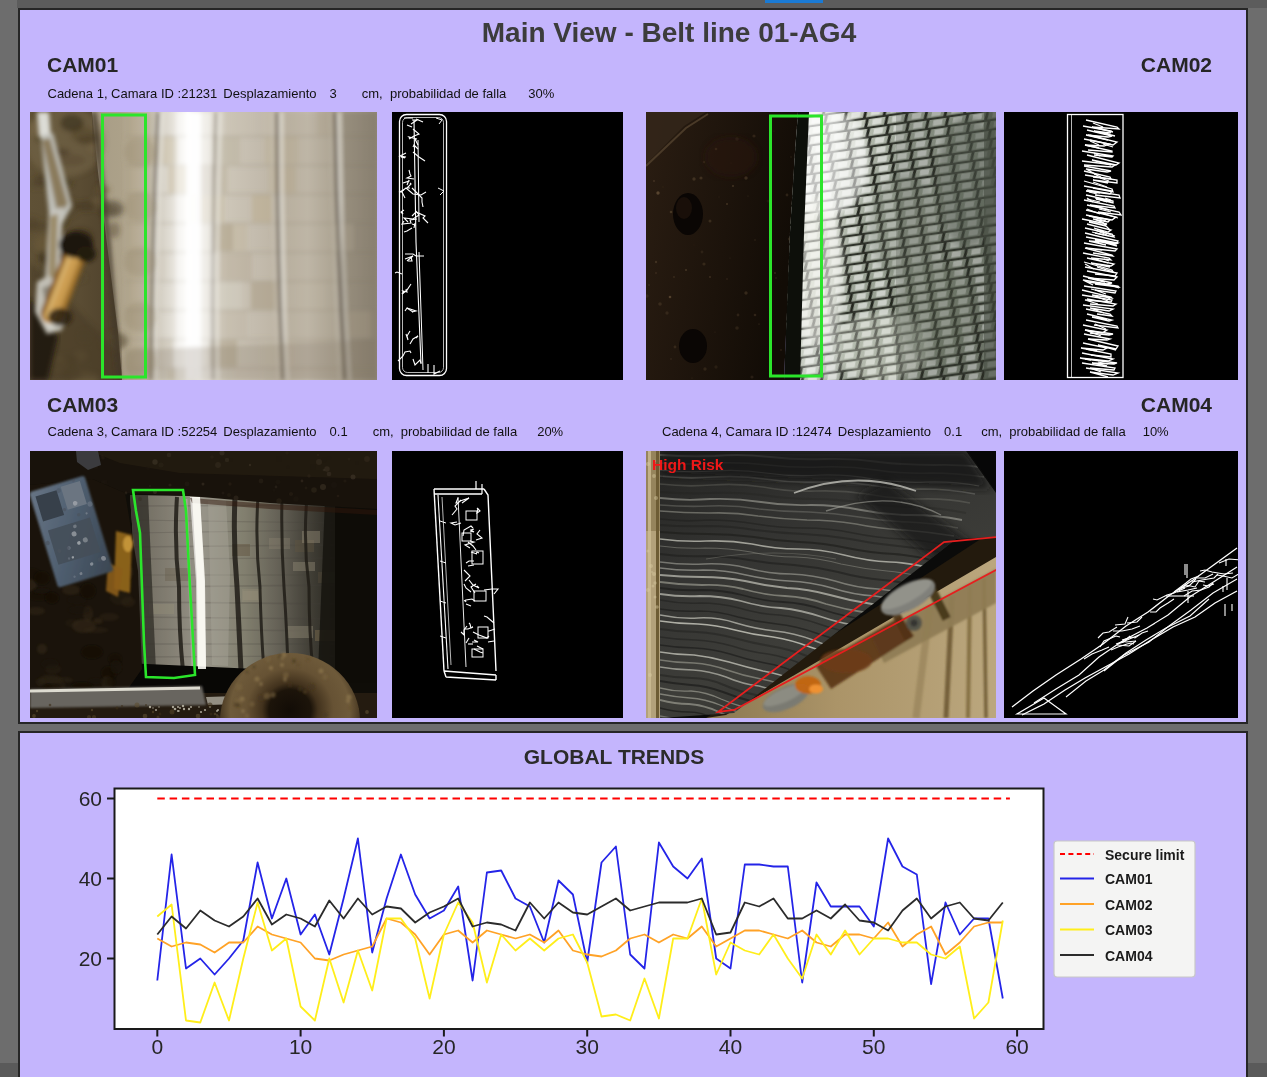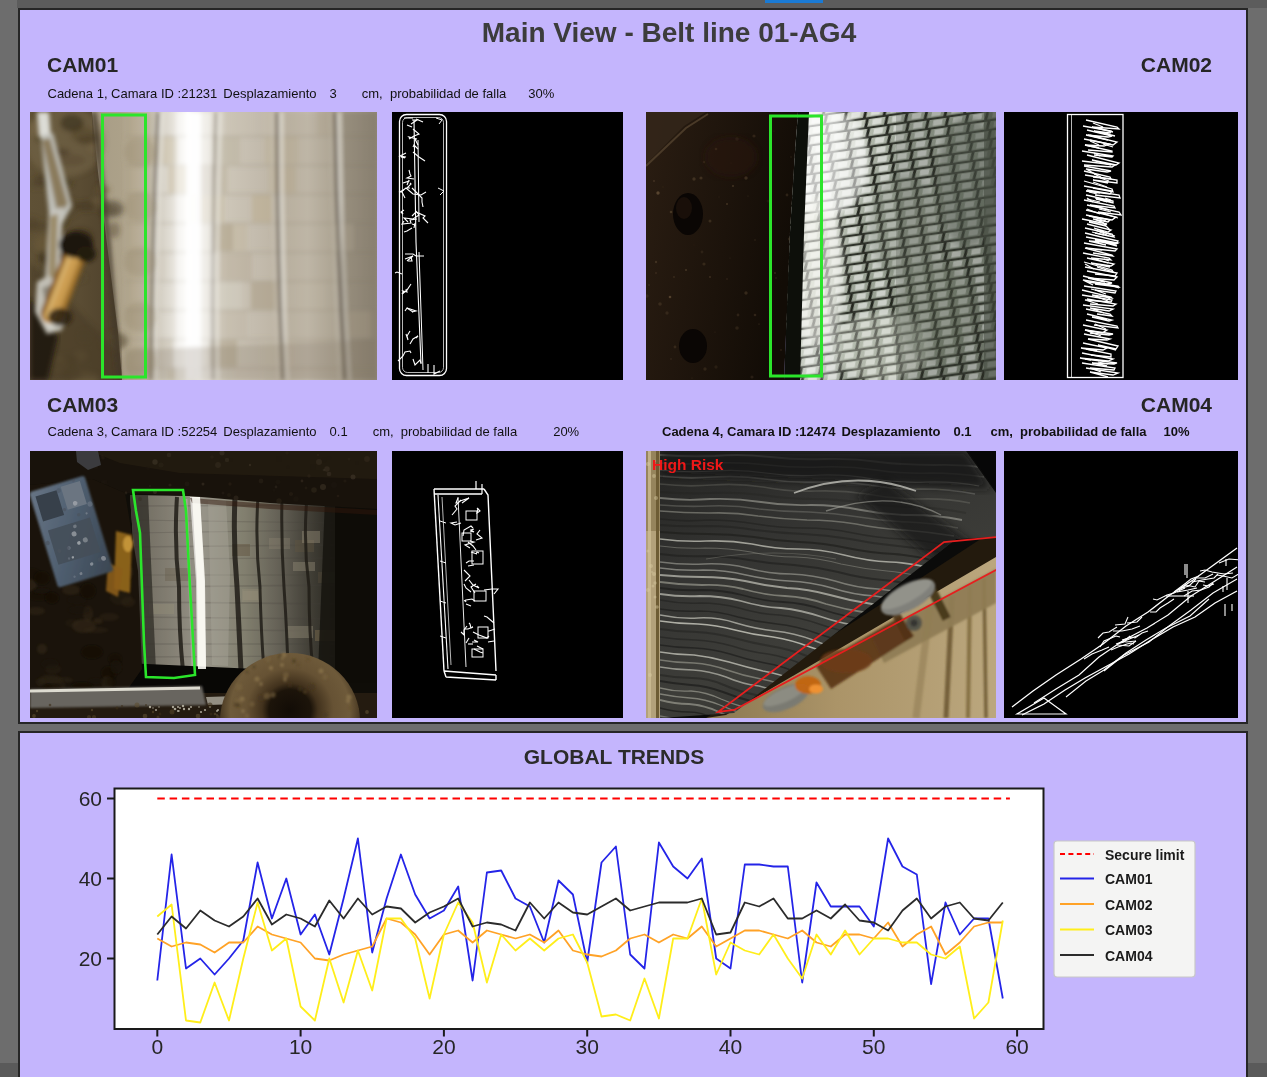--- a/index.html
+++ b/index.html
@@ -423,22 +423,22 @@
           <path d="M94,250 l10,2" stroke="#ffffff" stroke-width="1.2" fill="none"></path>
           <path d="M101,113 l5,5" stroke="#ffffff" stroke-width="1.2" fill="none"></path>
           <path d="M81,152 l9,5" stroke="#ffffff" stroke-width="1.2" fill="none"></path>
           <path d="M90,62 l7,3" stroke="#ffffff" stroke-width="1.2" fill="none"></path>
           <path d="M95,97 l12,3" stroke="#ffffff" stroke-width="1.2" fill="none"></path>
           <path d="M89,70 l14,5" stroke="#ffffff" stroke-width="1.2" fill="none"></path>
         </g>
       </svg></div>
   <div class="camlabel" style="left:27px;top:383.5px;">CAM03</div>
   <div class="camlabel" style="right:34px;top:383.5px;">CAM04</div>
-  <div class="cap" style="left:27.5px;top:415px;"><span>Cadena 3, Camara ID :52254</span><span style="margin-left:6px">Desplazamiento</span><span style="margin-left:13px">0.1</span><span style="margin-left:25px">cm,&nbsp; probabilidad de falla</span><span style="margin-left:36px">20%</span></div>
-  <div class="cap" style="left:642px;top:415px;font-weight:bold;"><span>Cadena 4, Camara ID :12474</span><span style="margin-left:6px">Desplazamiento</span><span style="margin-left:13px">0.1</span><span style="margin-left:19px">cm,&nbsp; probabilidad de falla</span><span style="margin-left:17px">10%</span></div>
+  <div class="cap" style="left:27.5px;top:415px;"><span>Cadena 3, Camara ID :52254</span><span style="margin-left:6px">Desplazamiento</span><span style="margin-left:13px">0.1</span><span style="margin-left:25px">cm,&nbsp; probabilidad de falla</span><span style="margin-left:20px">20%</span></div>
+  <div class="cap" style="left:642px;top:415px;"><span>Cadena 4, Camara ID :12474</span><span style="margin-left:6px">Desplazamiento</span><span style="margin-left:13px">0.1</span><span style="margin-left:19px">cm,&nbsp; probabilidad de falla</span><span style="margin-left:17px">10%</span></div>
   <div class="abs" style="left:10px;top:441px;"><svg width="347" height="267" viewBox="0 0 347 267">
         <defs>
           <filter id="bl5" x="-5%" y="-5%" width="110%" height="110%">
             <feGaussianBlur stdDeviation="1"></feGaussianBlur>
           </filter>
           <filter id="bl6" x="-15%" y="-15%" width="130%" height="130%">
             <feGaussianBlur stdDeviation="3"></feGaussianBlur>
           </filter>
           <linearGradient id="p3belt" x1="0" y1="0" x2="1" y2="0">
 <stop offset="0" stop-color="#7b776b"></stop>

